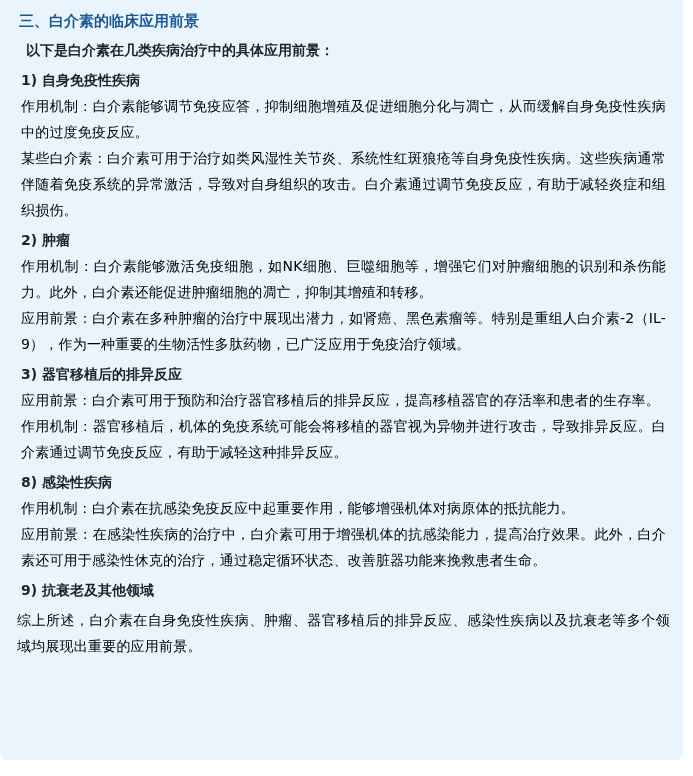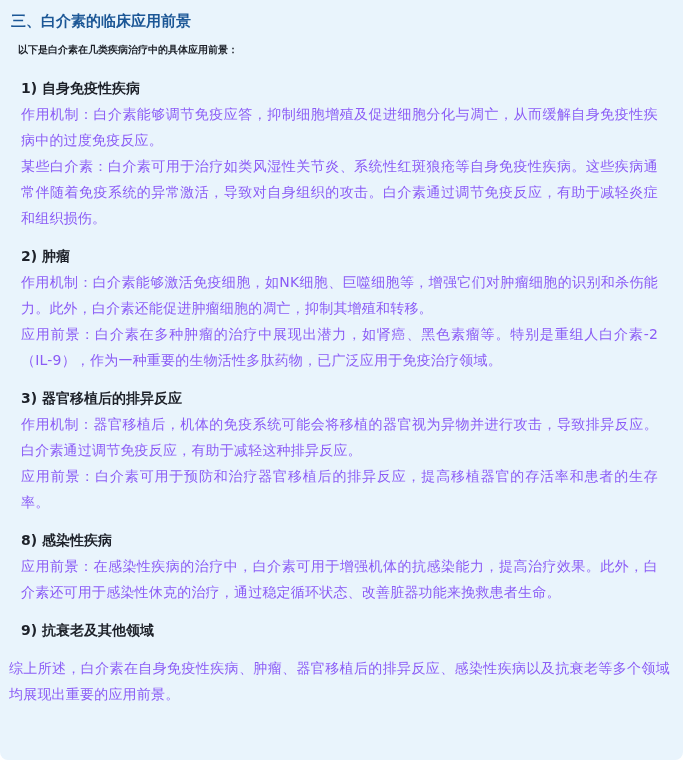--- a/index.html
+++ b/index.html
@@ -13,48 +13,48 @@
   }
   .card {
     position: absolute;
     left: 0;
     top: 0;
     width: 683px;
     height: 760px;
     background: #e9f4fc;
     border-radius: 0 0 8px 8px;
     box-sizing: border-box;
-    padding: 8px 13px 0 9px;
+    padding: 8px 13px 0 17px;
     overflow: hidden;
   }
   .title {
     font-size: 15px;
     font-weight: bold;
     color: #1c5796;
     line-height: 22px;
     margin: 2px 0 5px 2px;
   }
   .intro {
-    font-size: 10px;
+    font-size: 14px;
     font-weight: bold;
     color: #1d2129;
     line-height: 26px;
     margin: 0 0 0 9px;
   }
-  .section { margin: 12px; }
+  .section { margin: 4px; }
   .sec-heading {
     font-size: 14px;
     font-weight: bold;
     color: #1d2129;
     line-height: 26px;
     margin: 1px 0 0 0;
   }
   .para {
     font-size: 14px;
-    color: #8b5cf6;
+    color: #000000;
     line-height: 26px;
     margin: 0;
     text-align: justify;
     letter-spacing: 0.2px;
   }
   .conclusion {
   }
 </style>
 </head>
 <body>
@@ -72,26 +72,27 @@
   </div>
 
   <div class="section">
     <h3 class="sec-heading">2) 肿瘤</h3>
     <p class="para">作用机制：白介素能够激活免疫细胞，如NK细胞、巨噬细胞等，增强它们对肿瘤细胞的识别和杀伤能力。此外，白介素还能促进肿瘤细胞的凋亡，抑制其增殖和转移。</p>
     <p class="para">应用前景：白介素在多种肿瘤的治疗中展现出潜力，如肾癌、黑色素瘤等。特别是重组人白介素-2（IL-9），作为一种重要的生物活性多肽药物，已广泛应用于免疫治疗领域。</p>
   </div>
 
   <div class="section">
     <h3 class="sec-heading">3) 器官移植后的排异反应</h3>
+    <p class="para">应用前景：白介素可用于预防和治疗器官移植后的排异反应，提高移植器官的存活率和患者的生存率。</p>
     <p class="para">作用机制：器官移植后，机体的免疫系统可能会将移植的器官视为异物并进行攻击，导致排异反应。白介素通过调节免疫反应，有助于减轻这种排异反应。</p>
-    <p class="para">应用前景：白介素可用于预防和治疗器官移植后的排异反应，提高移植器官的存活率和患者的生存率。</p>
   </div>
 
   <div class="section">
     <h3 class="sec-heading">8) 感染性疾病</h3>
+    <p class="para">作用机制：白介素在抗感染免疫反应中起重要作用，能够增强机体对病原体的抵抗能力。</p>
     <p class="para">应用前景：在感染性疾病的治疗中，白介素可用于增强机体的抗感染能力，提高治疗效果。此外，白介素还可用于感染性休克的治疗，通过稳定循环状态、改善脏器功能来挽救患者生命。</p>
   </div>
 
   <div class="section">
     <h3 class="sec-heading">9) 抗衰老及其他领域</h3>
   </div>
 
   <p class="para conclusion">综上所述，白介素在自身免疫性疾病、肿瘤、器官移植后的排异反应、感染性疾病以及抗衰老等多个领域均展现出重要的应用前景。</p>
 
 </div>

